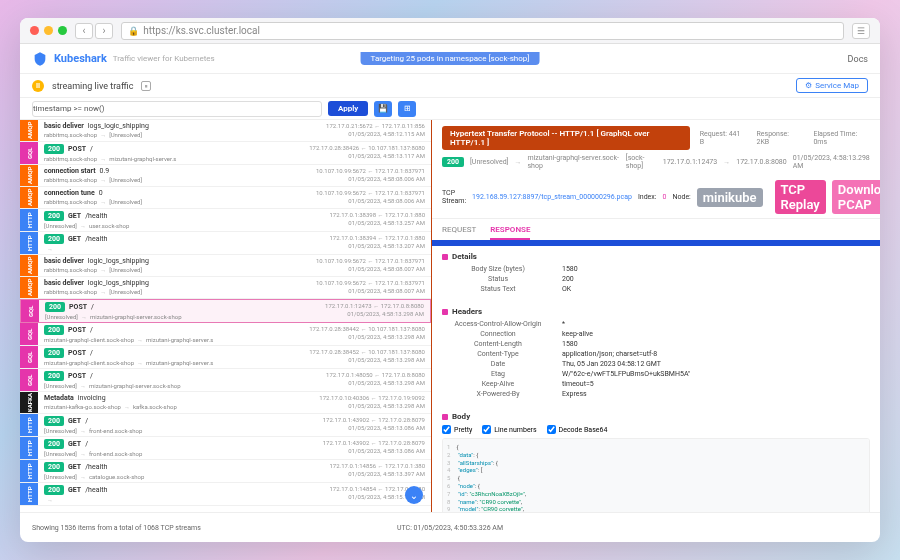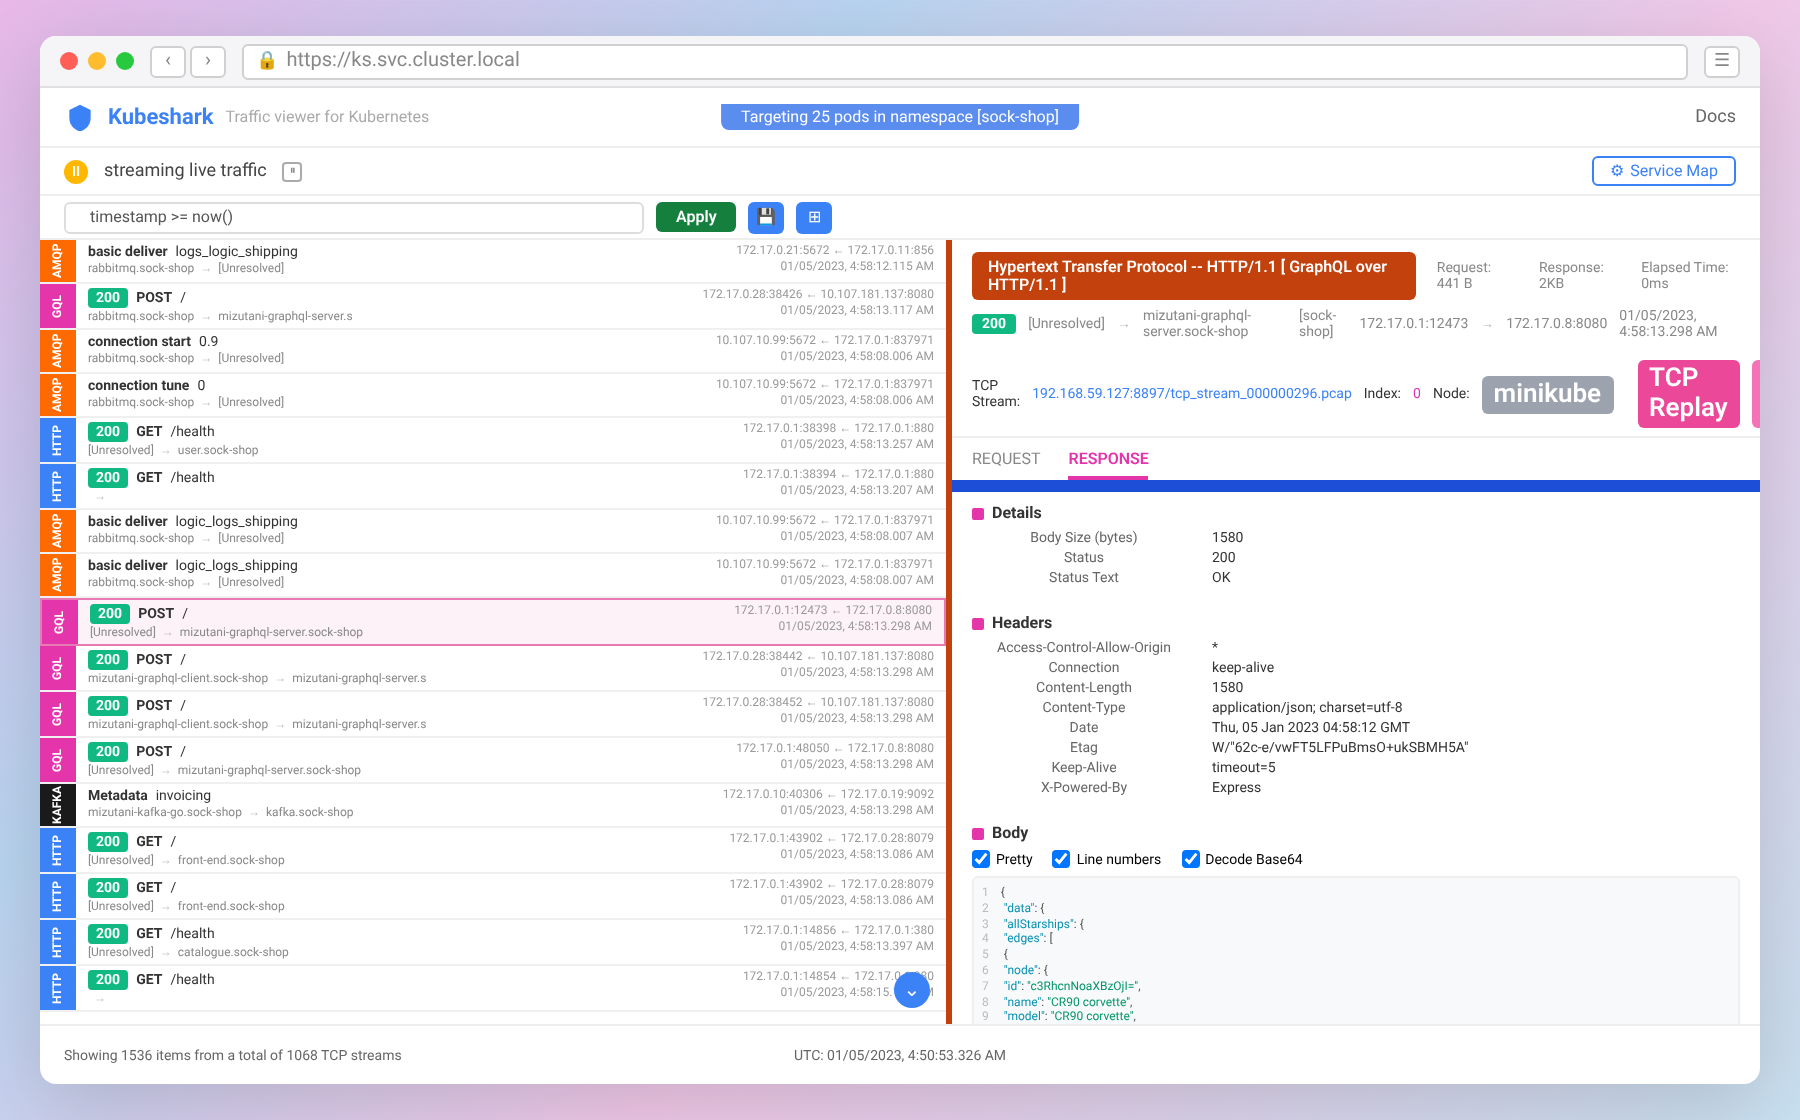--- a/index.html
+++ b/index.html
@@ -20,25 +20,25 @@
 .logo-text{font-weight:700;color:#3b82f6;font-size:11px}
 .logo-sub{color:#aaa;font-size:8px}
 .notice-bar{position:absolute;left:50%;transform:translateX(-50%);background:#5b8def;color:#fff;padding:2px 10px;border-radius:0 0 4px 4px;font-size:8px}
 .docs-link{margin-left:auto;color:#666;font-size:9px}
 .status-row{height:24px;display:flex;align-items:center;padding:0 12px;gap:8px;border-bottom:1px solid #eee}
 .status-dot{width:12px;height:12px;border-radius:50%;background:#ffb700;display:flex;align-items:center;justify-content:center;color:#fff;font-size:7px;font-weight:bold}
 .status-text{color:#444;font-size:9px}
 .pause-btn{width:10px;height:10px;border:1px solid #aaa;border-radius:2px;display:flex;align-items:center;justify-content:center;color:#888;font-size:6px}
 .svc-map{margin-left:auto;border:1px solid #3b82f6;color:#3b82f6;padding:2px 8px;border-radius:3px;font-size:8px;display:flex;align-items:center;gap:3px}
 .filter-row{height:22px;display:flex;align-items:center;padding:0 12px;gap:6px;border-bottom:1px solid #eee}
-.filter-input{flex:0 0 290px;height:16px;border:1px solid #ddd;border-radius:3px;padding:0 12px;font-size:8px;color:#555}
-.apply-btn{background:#15803d;color:#fff;border:none;padding:3px 10px;border-radius:3px;font-size:8px;font-weight:600}
+.filter-input{flex:0 0 290px;height:16px;border:1px solid #ddd;border-radius:3px;padding:0 0;font-size:8px;color:#555}
+.apply-btn{background:#1d4ed8;color:#fff;border:none;padding:3px 10px;border-radius:3px;font-size:8px;font-weight:600}
 .icon-btn{width:18px;height:16px;background:#3b82f6;border-radius:3px;display:flex;align-items:center;justify-content:center;color:#fff;font-size:8px}
 .main{flex:1;display:flex;overflow:hidden}
-.left-panel{width:456px;border-right:3px solid #c2410c;display:flex;flex-direction:column;overflow:hidden;position:relative}
+.left-panel{width:412px;border-right:1px solid #c2410c;display:flex;flex-direction:column;overflow:hidden;position:relative}
 .entries{flex:1;overflow-y:auto}
 .entry{display:flex;border-bottom:1px solid #f0f0f0;min-height:22px;position:relative}
 .entry.sel{background:#fdf2f8;border:1px solid #e879b5}
 .proto-badge{width:18px;writing-mode:vertical-rl;text-orientation:mixed;display:flex;align-items:center;justify-content:center;font-size:6px;font-weight:700;color:#fff;transform:rotate(180deg)}
 .proto-badge.http{background:#3b82f6}
 .proto-badge.gql{background:#e535ab}
 .proto-badge.amqp{background:#ff6a00}
 .proto-badge.kafka{background:#1a1a1a}
 .entry-body{flex:1;padding:2px 6px;display:flex;flex-direction:column;gap:1px}
 .entry-row1{display:flex;align-items:center;gap:4px}

